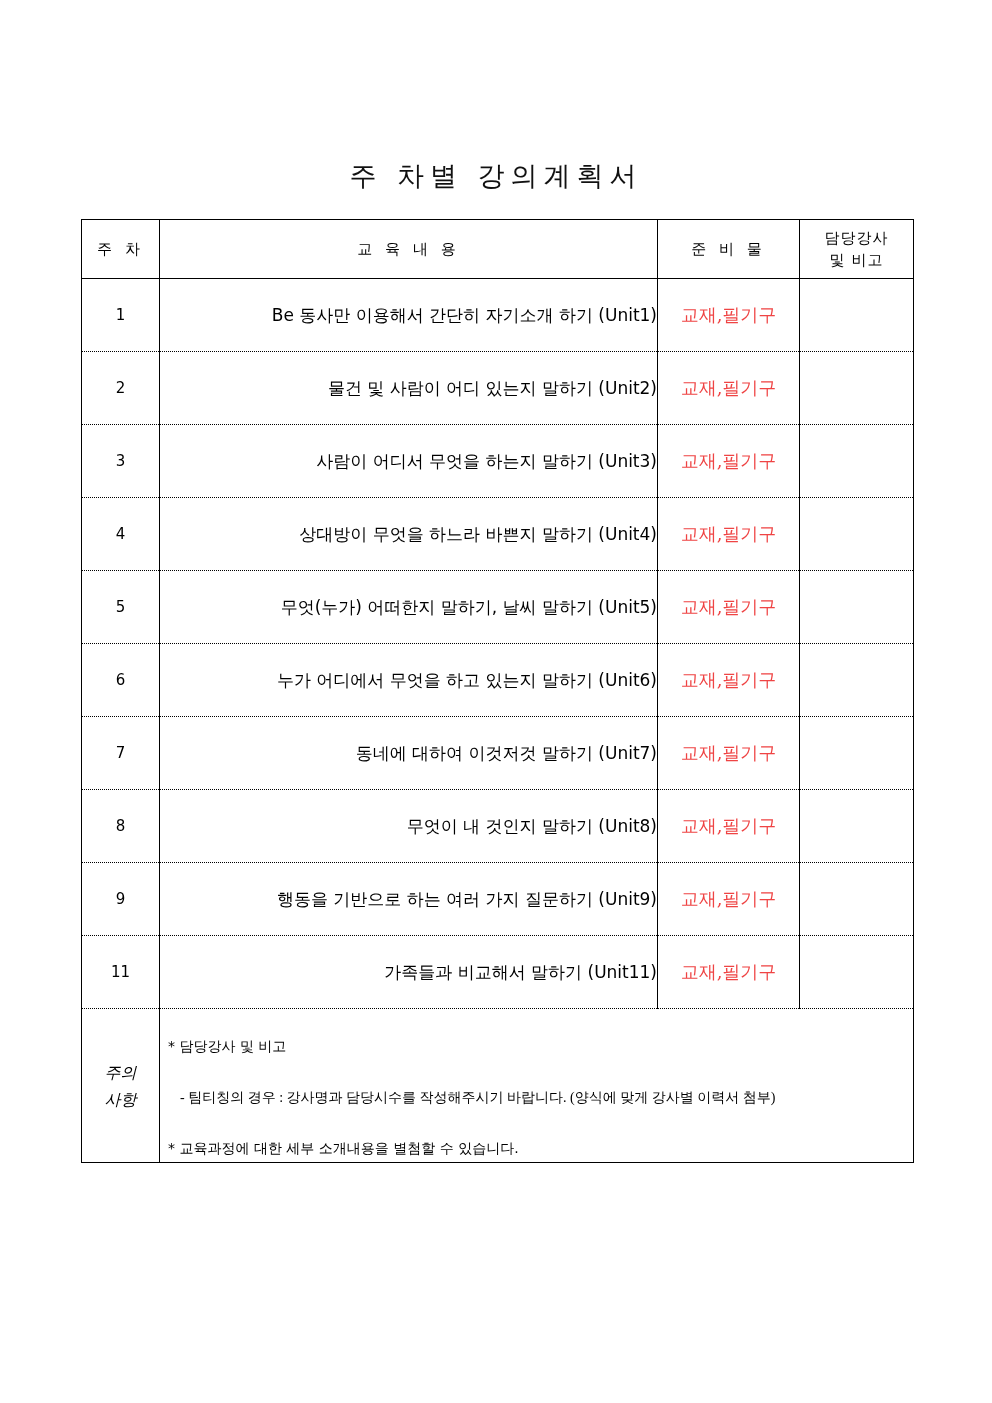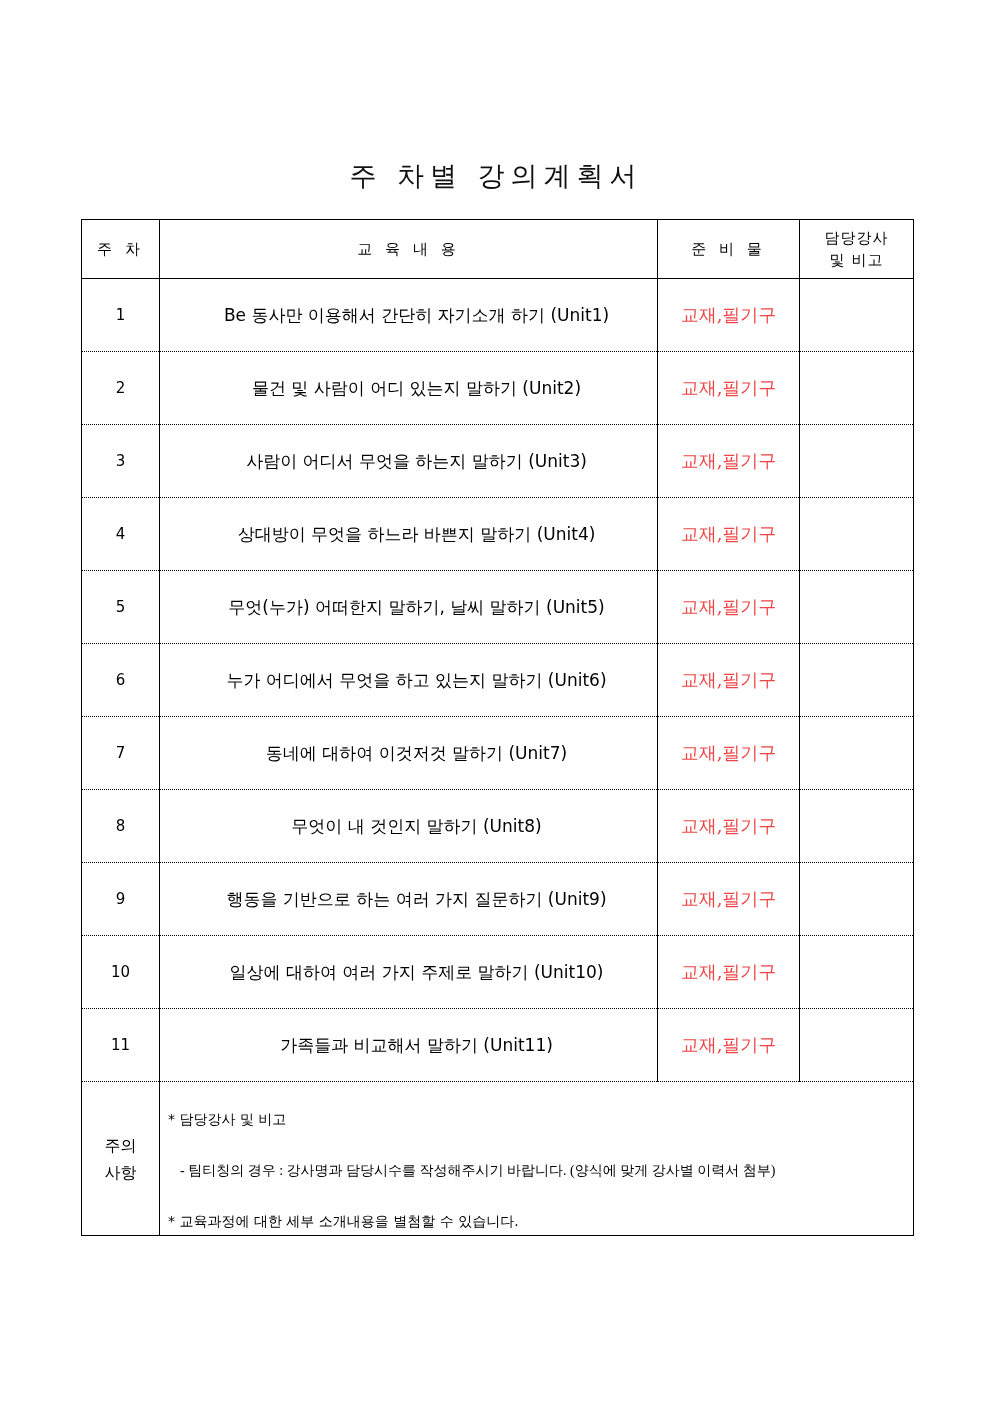--- a/index.html
+++ b/index.html
@@ -63,39 +63,40 @@
       border-bottom: 1px dotted #000;
     }
     table.plan tbody tr.week-row.last td {
       border-bottom: 1.5px solid #000;
     }
     td.week-num {
       text-align: center;
       font-size: 15px;
     }
     td.content {
-      text-align: center;
+      text-align: right;
       padding-left: 16px !important;
       font-size: 17px;
       white-space: nowrap;
     }
     td.prep {
       text-align: center;
       font-size: 18px;
       font-family: "DejaVu Serif", "Liberation Serif", serif;
       color: #ef4444;
     }
     td.note-cell { }
     tr.notes-row td {
       height: 119px;
     }
     td.notes-label {
       text-align: center;
       font-size: 16px;
       line-height: 27px;
+      font-style: italic;
     }
     td.notes-body {
       padding-left: 8px !important;
       font-size: 14px;
       line-height: 27px;
       white-space: nowrap;
     }
     .note-line { display: block; margin-top: 24px; }
     .note-line.indent { padding-left: 12px; font-family: Liberation Serif, serif; }
   </style>
@@ -171,26 +172,20 @@
       <td class="prep">교재,필기구</td>
       <td class="note-cell"></td>
     </tr>
     <tr class="week-row">
       <td class="week-num">9</td>
       <td class="content">행동을 기반으로 하는 여러 가지 질문하기 (Unit9)</td>
       <td class="prep">교재,필기구</td>
       <td class="note-cell"></td>
     </tr>
     <tr class="week-row">
-      <td class="week-num">10</td>
-      <td class="content">일상에 대하여 여러 가지 주제로 말하기 (Unit10)</td>
-      <td class="prep">교재,필기구</td>
-      <td class="note-cell"></td>
-    </tr>
-    <tr class="week-row">
       <td class="week-num">11</td>
       <td class="content">가족들과 비교해서 말하기 (Unit11)</td>
       <td class="prep">교재,필기구</td>
       <td class="note-cell"></td>
     </tr>
     <tr class="notes-row">
       <td class="notes-label">
         <span style="display:block">주의</span>
         <span style="display:block">사항</span>
       </td>

